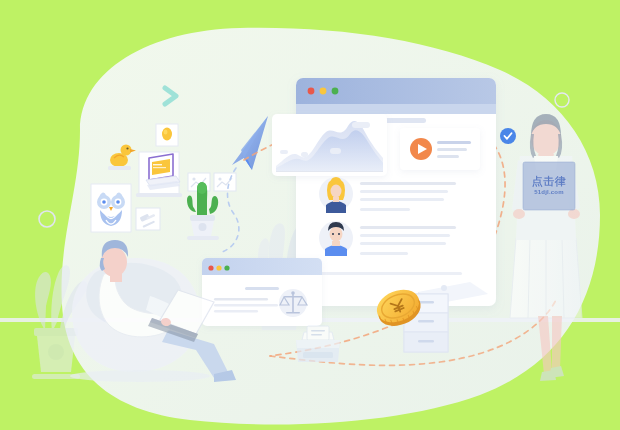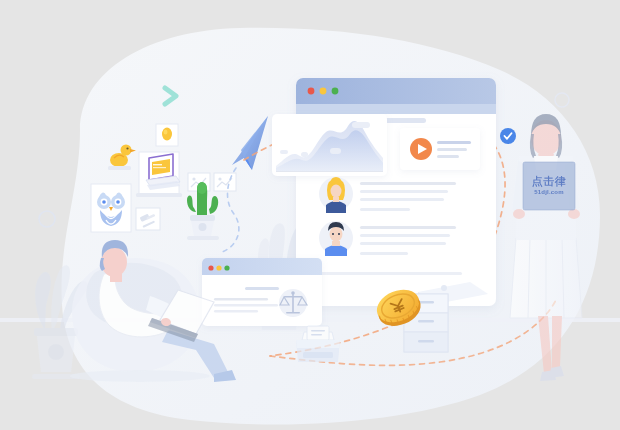--- a/index.html
+++ b/index.html
@@ -1,21 +1,21 @@
 <!DOCTYPE html>
 <html><head>
 <meta charset="utf-8">
 <style>
   html,body{margin:0;padding:0;}
   body{
     width:620px;height:430px;overflow:hidden;
     background:#ffffff;
     font-family:"Liberation Sans", sans-serif;
   }
-  #scene{position:relative;width:620px;height:430px;overflow:hidden;background:#e5e5e5;}
+  #scene{position:relative;width:620px;height:430px;overflow:hidden;background:#bef264;}
   #scene svg{position:absolute;top:0;left:0;}
   .sign-text{
     position:absolute;
     pointer-events:none;
     text-align:center;
     line-height:1;
     color:#5f7ec4;
     font-weight:bold;
   }
   #sign-cn{

